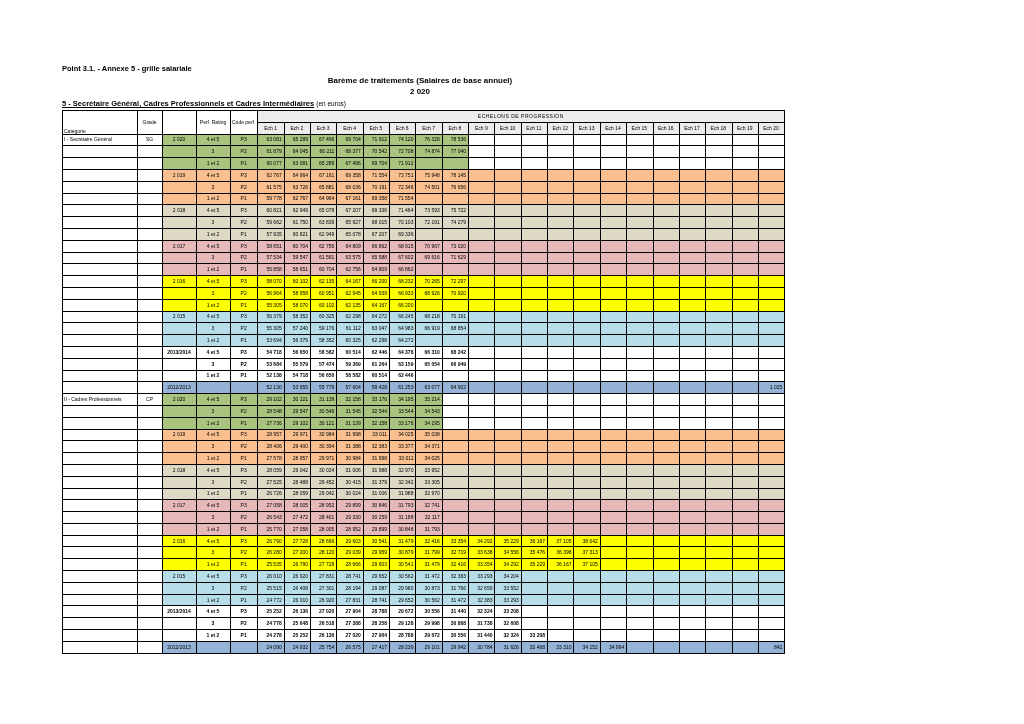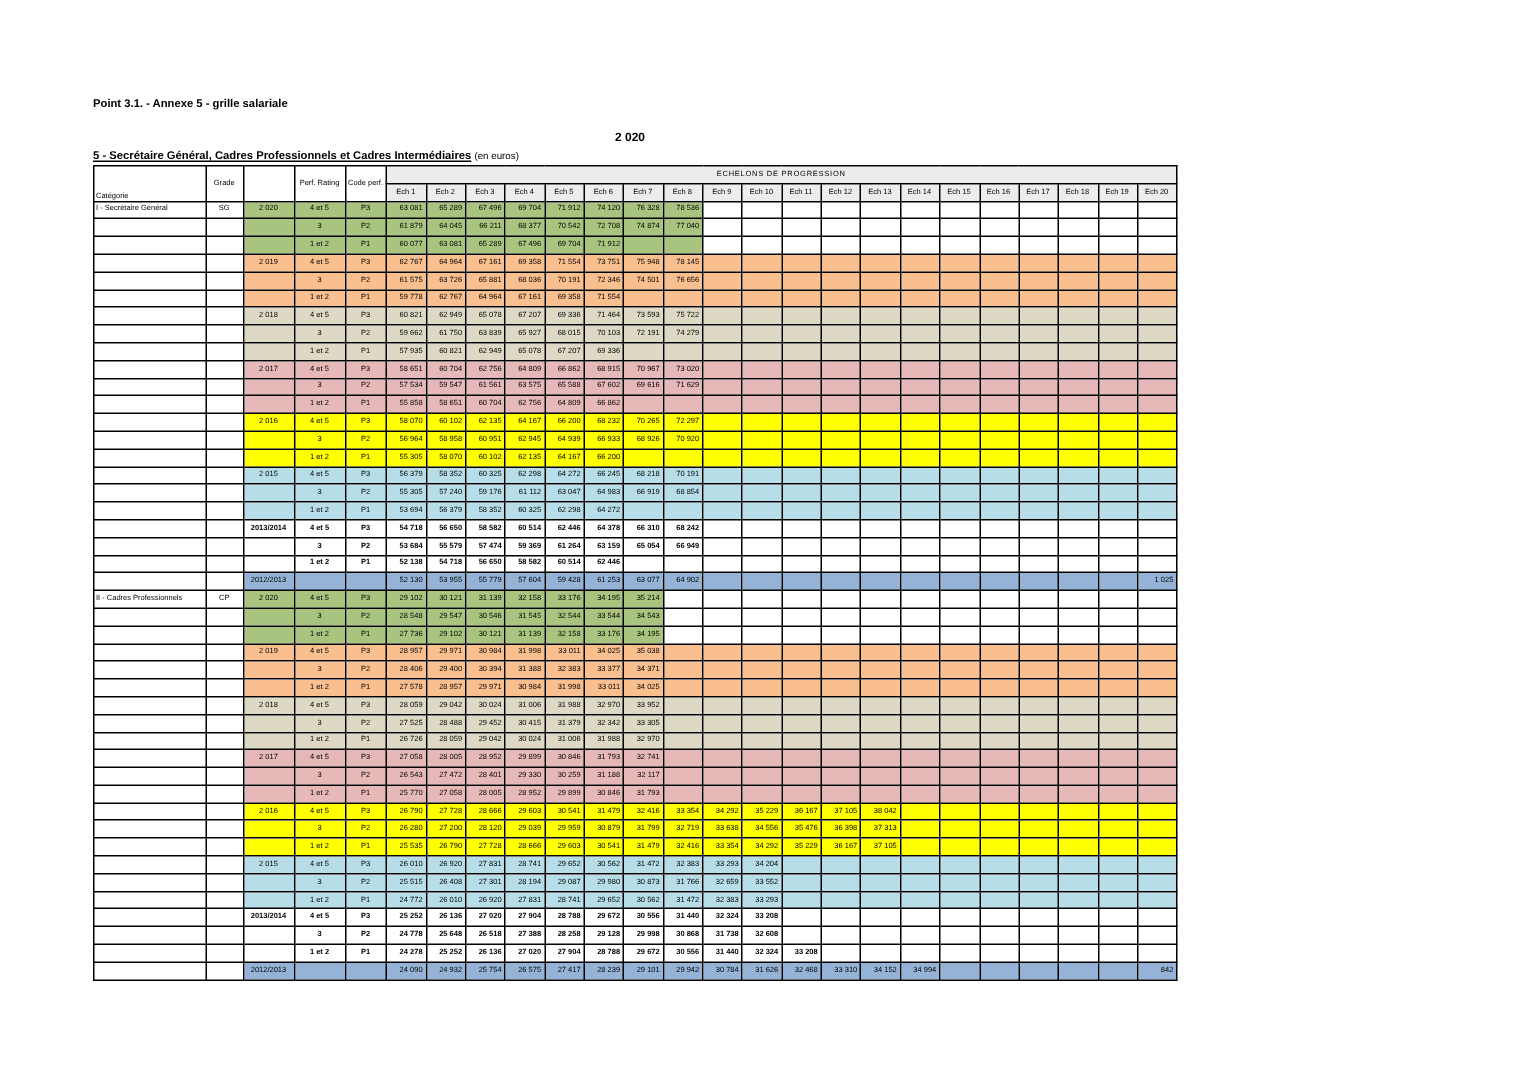--- a/index.html
+++ b/index.html
@@ -29,20 +29,21 @@
   td.rating,td.code{text-align:center;}
   tr.boldrow td{font-weight:bold;border-top:1px solid #000;border-bottom:1px solid #000;}
   td.thick-r{border-right:1.5px solid #000;}
   tr.section-start td{border-top:1.5px solid #000;}
 </style>
 </head>
 <body>
 <div class="page">
 
 <div class="hdr-left">Point 3.1. - Annexe 5 - grille salariale</div>
+<div class="doc-title">Barème de traitements (Salaires de base annuel)</div>
 <div class="doc-year">2 020</div>
 <div class="subtitle"><b>5 - Secrétaire Général, Cadres Professionnels et Cadres Intermédiaires</b>&nbsp;<span class="suffix">(en euros)</span></div>
 
 <table class="grid">
   <colgroup id="cols">
         <col style="width:75px">
         <col style="width:25px">
         <col style="width:34px">
         <col style="width:34px">
         <col style="width:27px">

